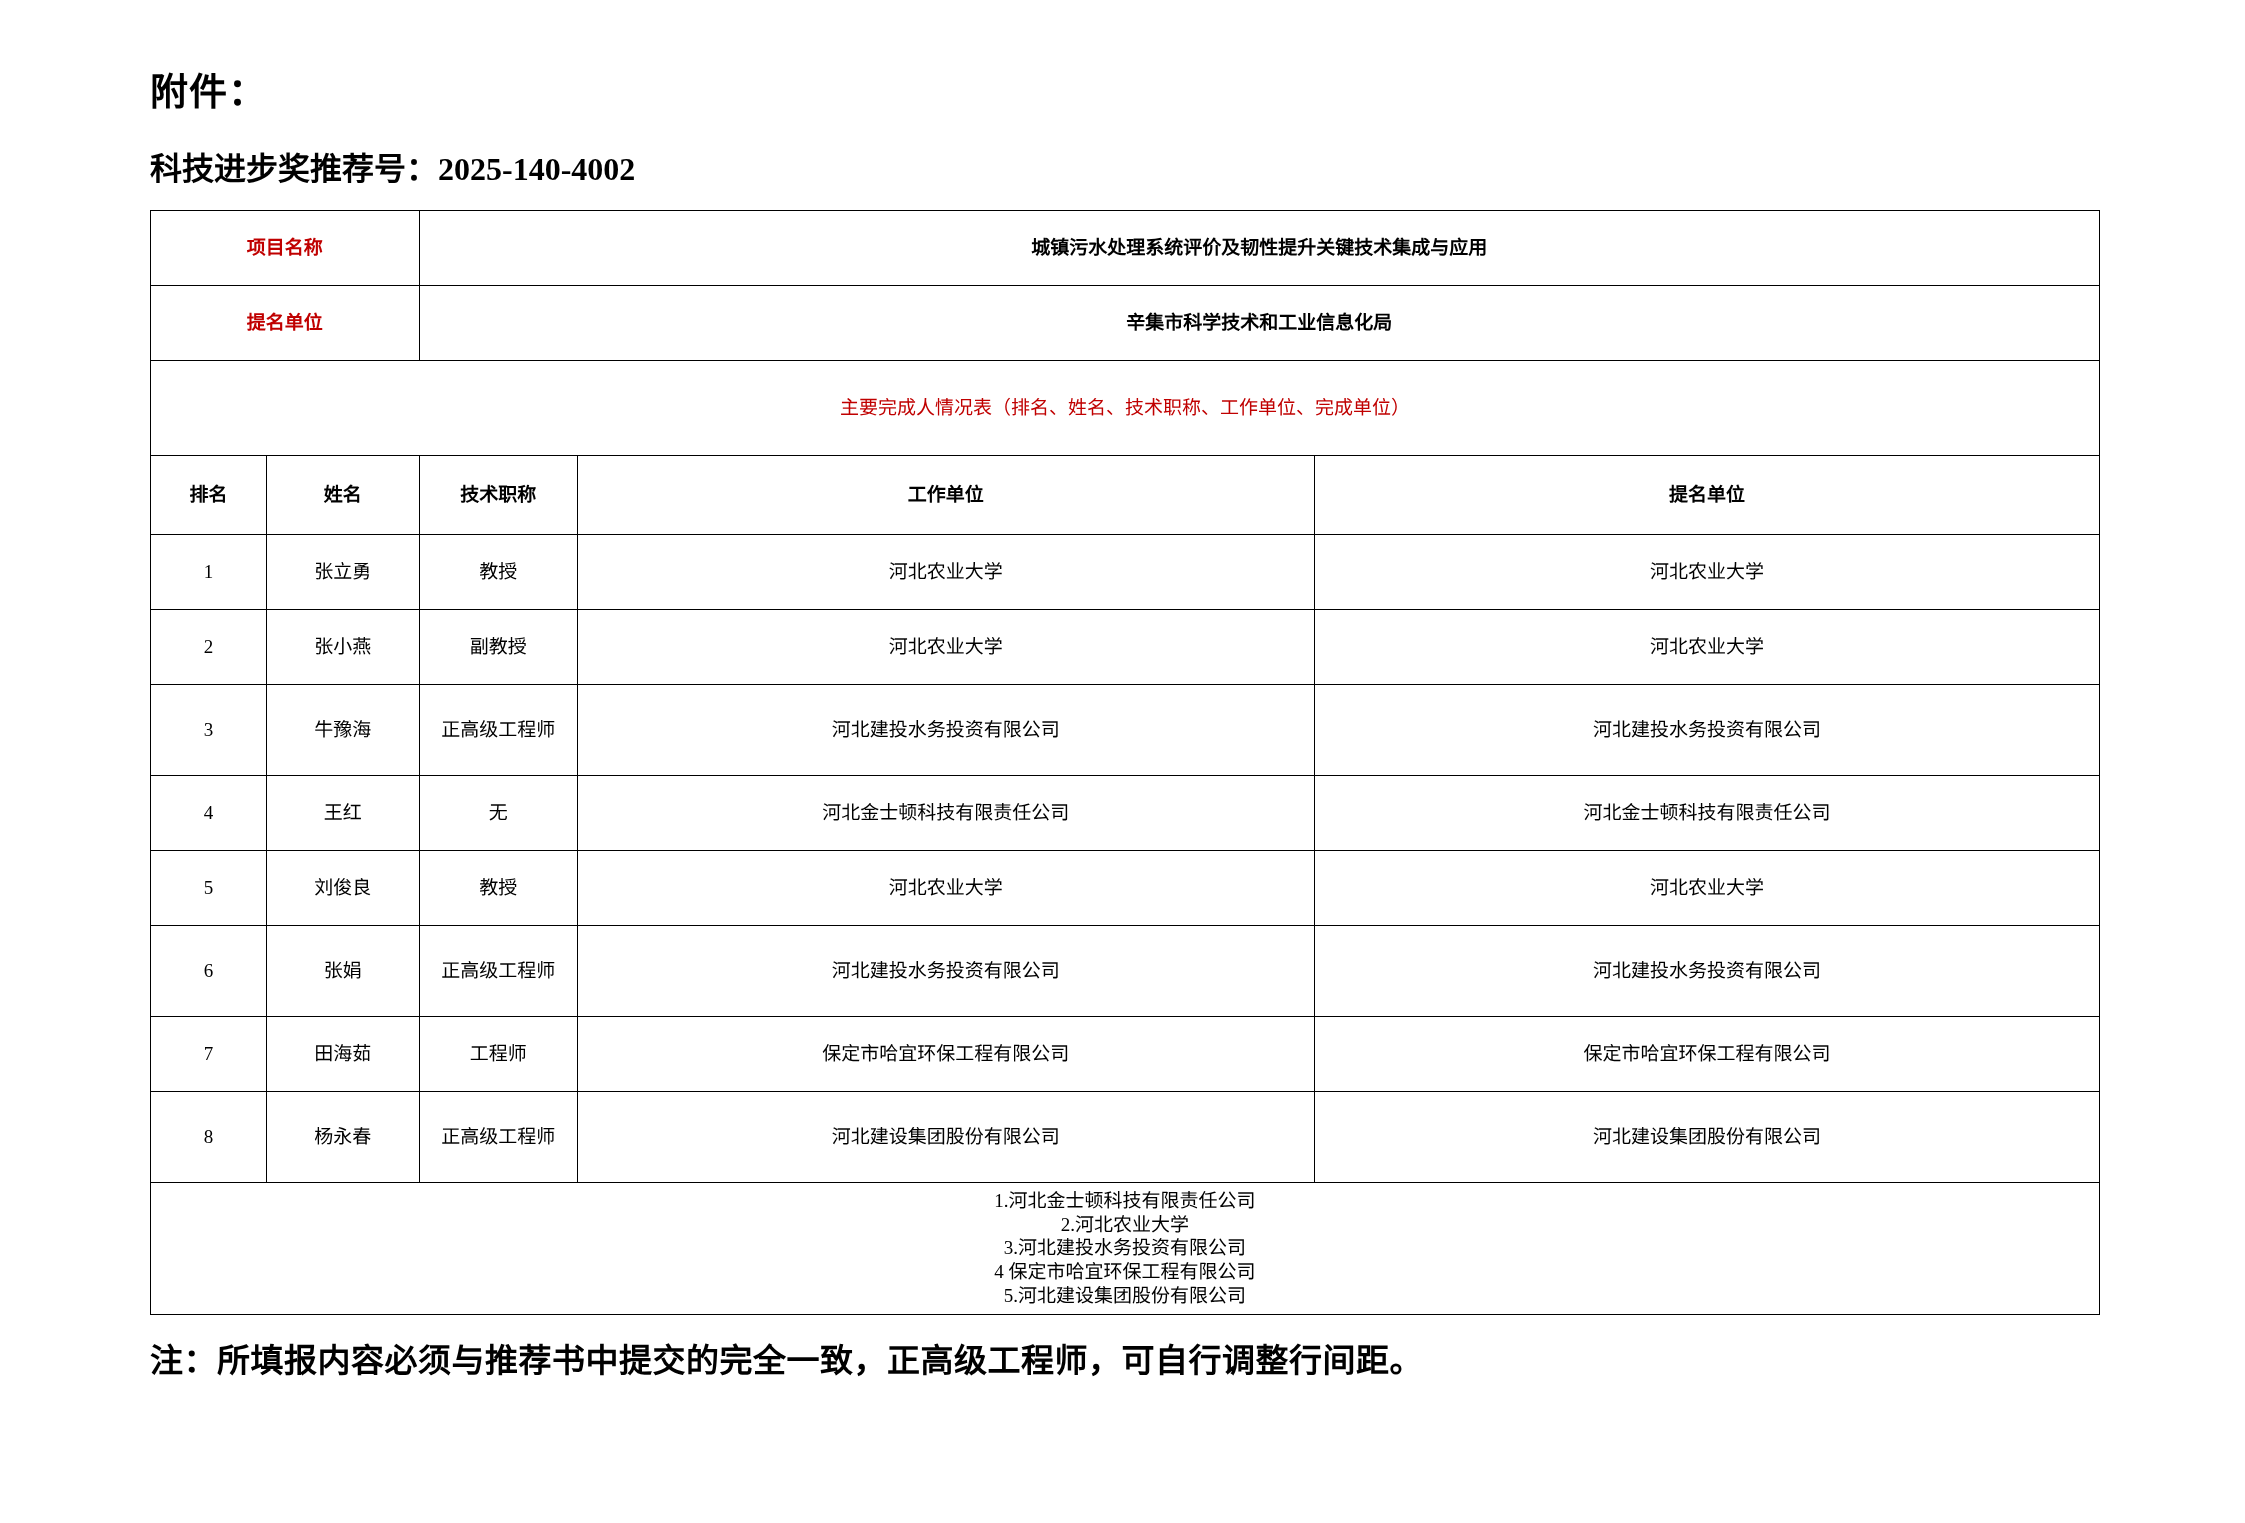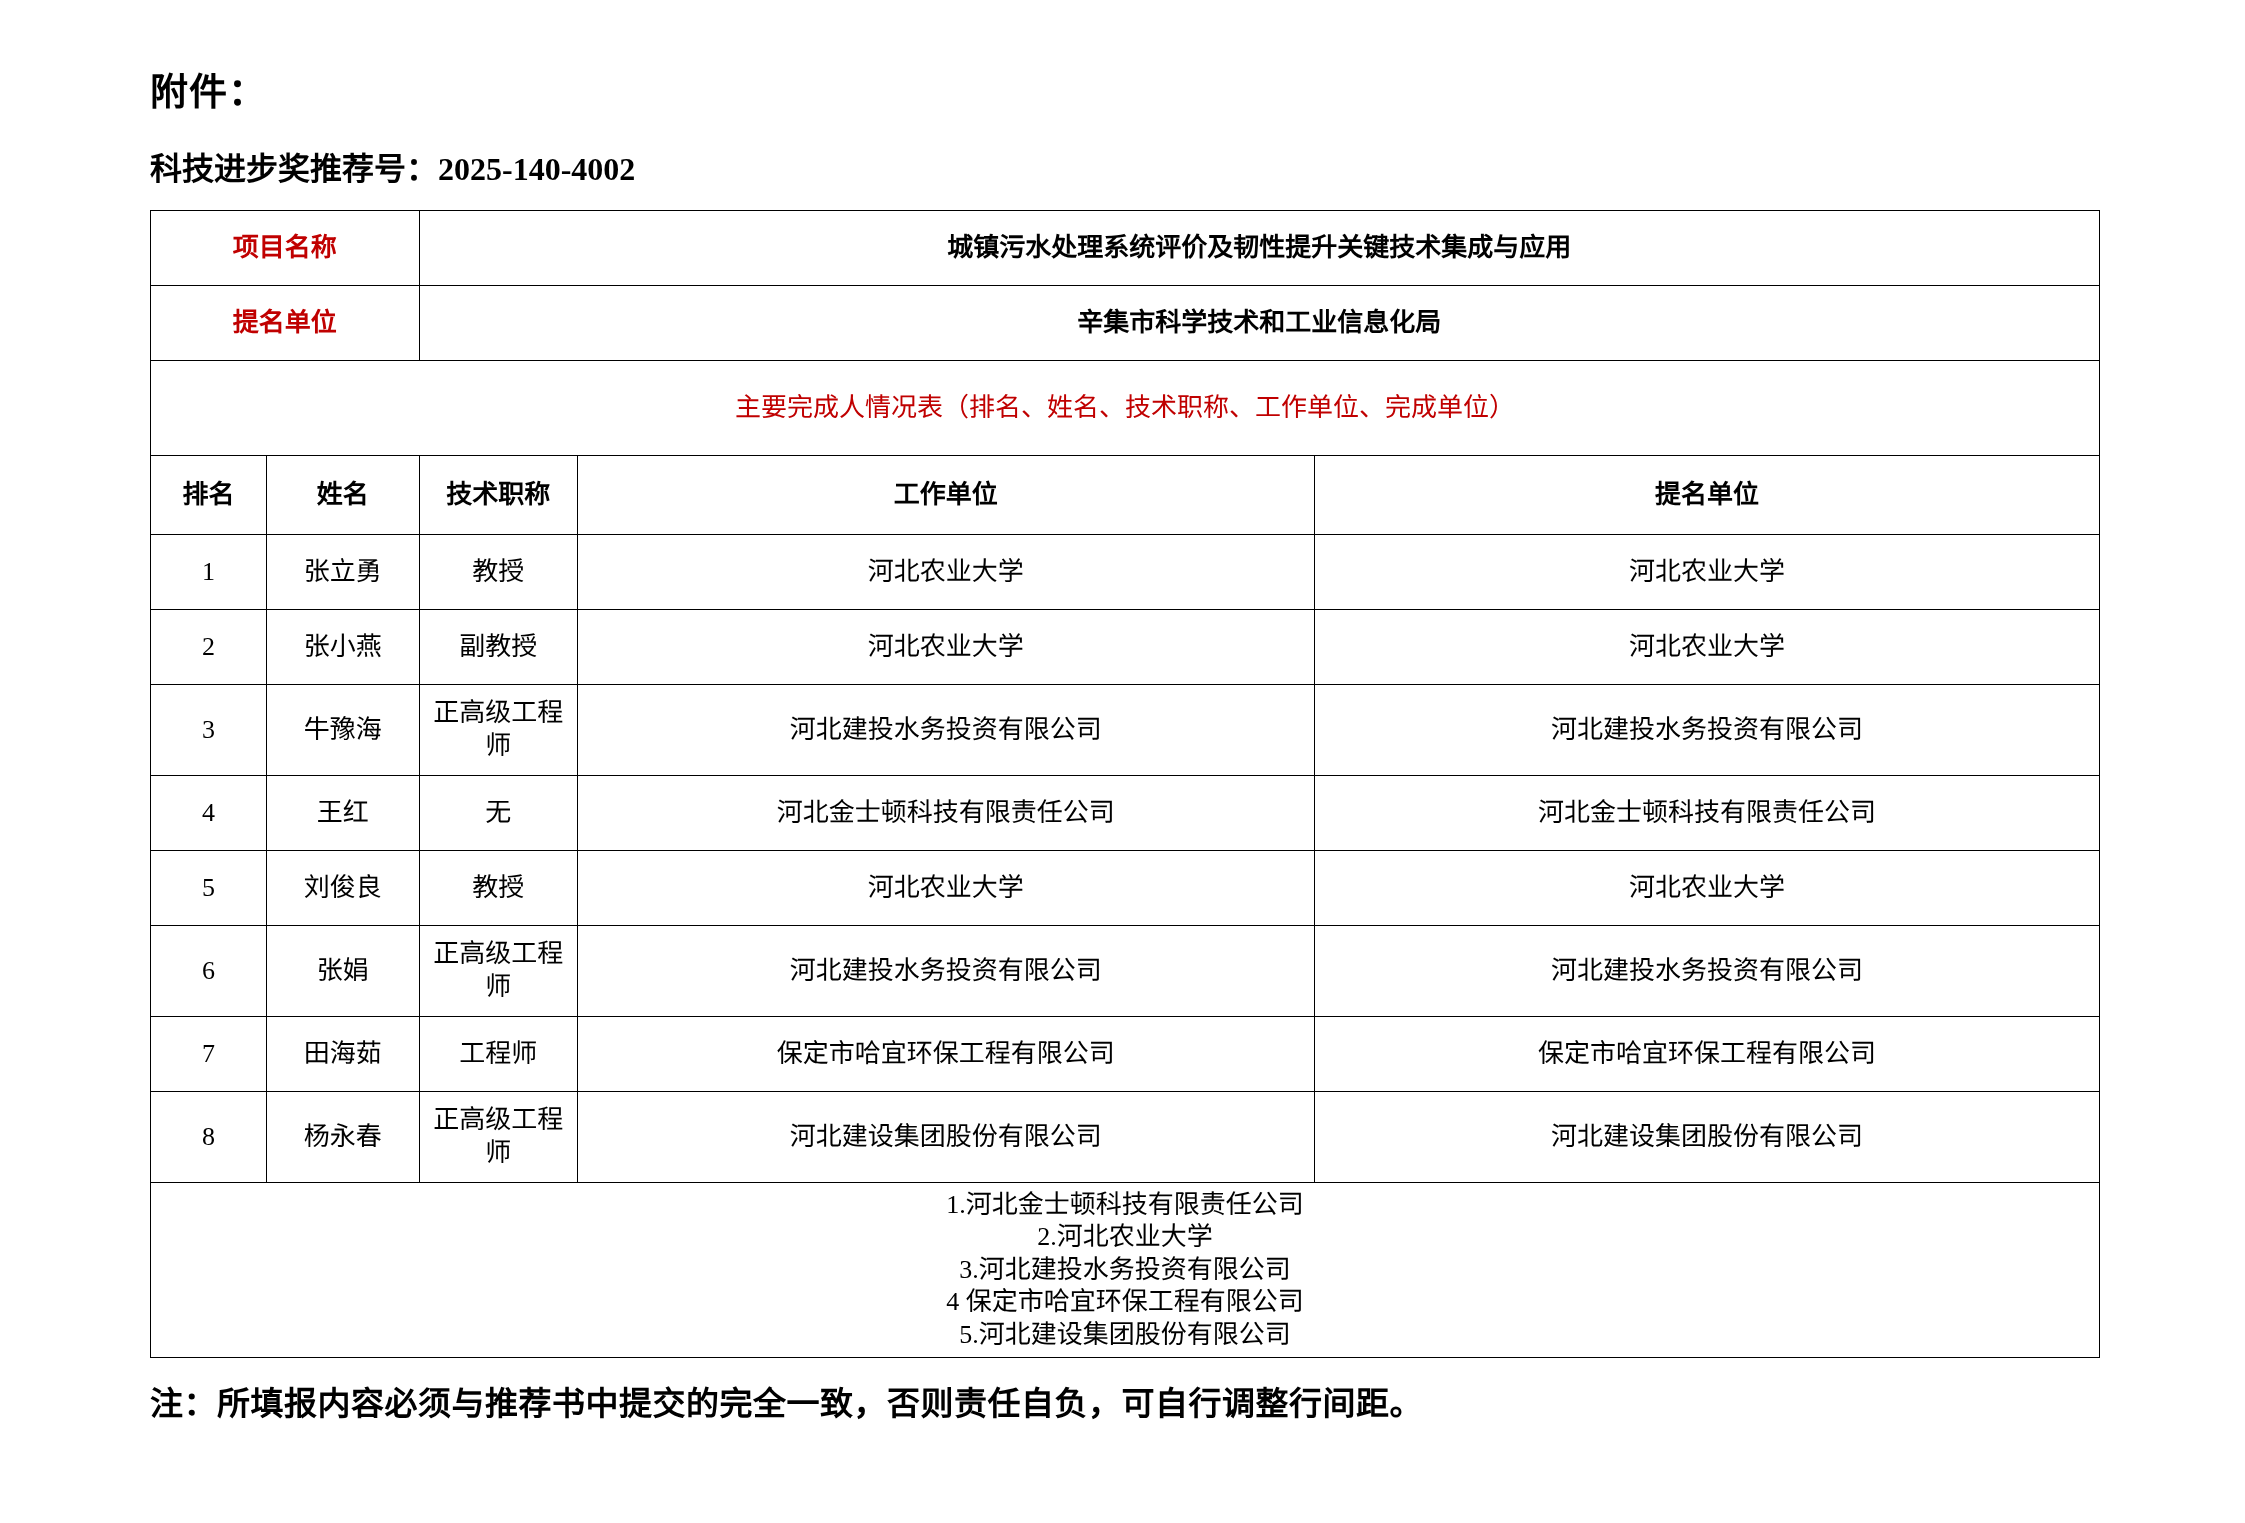--- a/index.html
+++ b/index.html
@@ -39,21 +39,21 @@
     font-weight: bold;
   }
   table.doc-table {
     border-collapse: collapse;
     width: 1950px;
     table-layout: fixed;
   }
   table.doc-table td {
     border: 1px solid #000000;
     padding: 6px 8px;
-    font-size: 26px;
+    font-size: 19px;
     line-height: 1.25;
     vertical-align: middle;
     text-align: center;
   }
   .red {
     color: #c00000;
     font-weight: normal;
   }
   .hdr-label {
     width: 310px;
@@ -205,15 +205,15 @@
           <div>1.河北金士顿科技有限责任公司</div>
           <div>2.河北农业大学</div>
           <div>3.河北建投水务投资有限公司</div>
           <div>4 保定市哈宜环保工程有限公司</div>
           <div>5.河北建设集团股份有限公司</div>
         </td>
       </tr>
     </tbody>
   </table>
 
-  <div class="note">注：所填报内容必须与推荐书中提交的完全一致，否则责任自负，可自行调整行间距。</div>
+  <div class="note">注：所填报内容必须与推荐书中提交的完全一致，正高级工程师，可自行调整行间距。</div>
 
 </div>
 
 </body></html>

